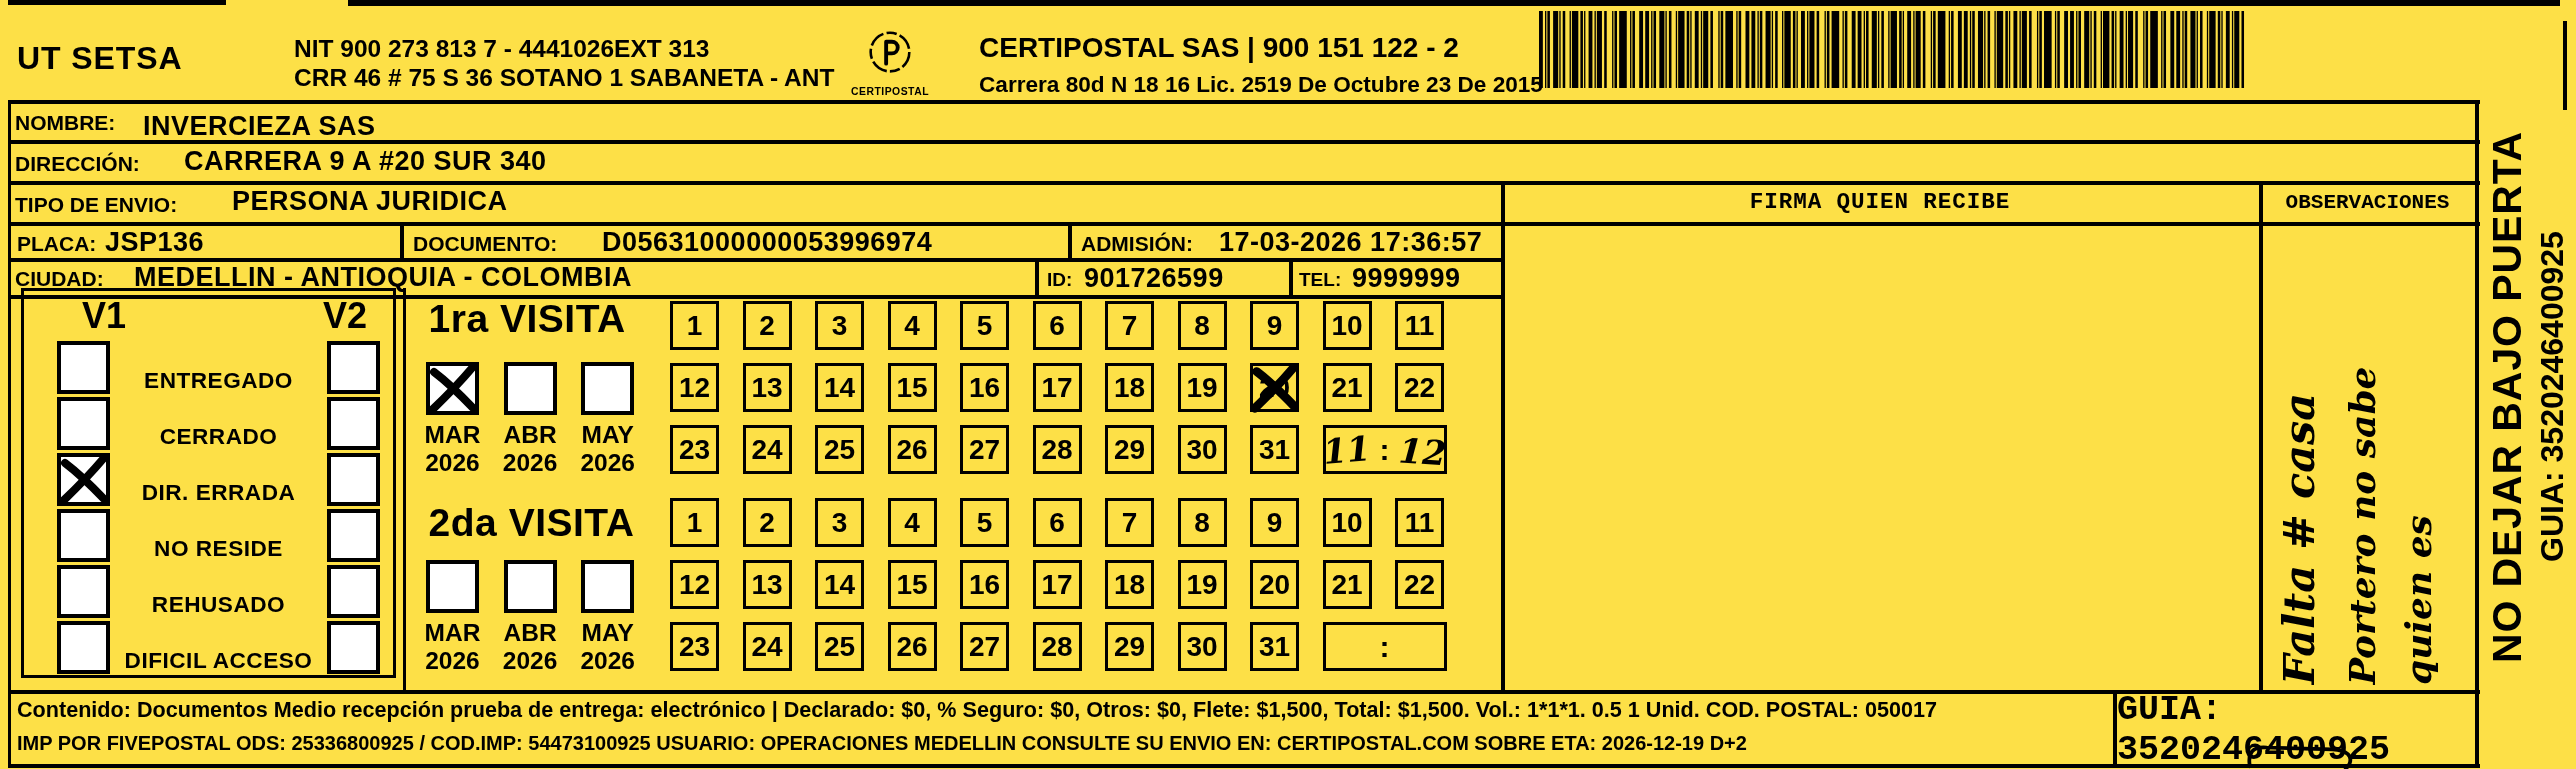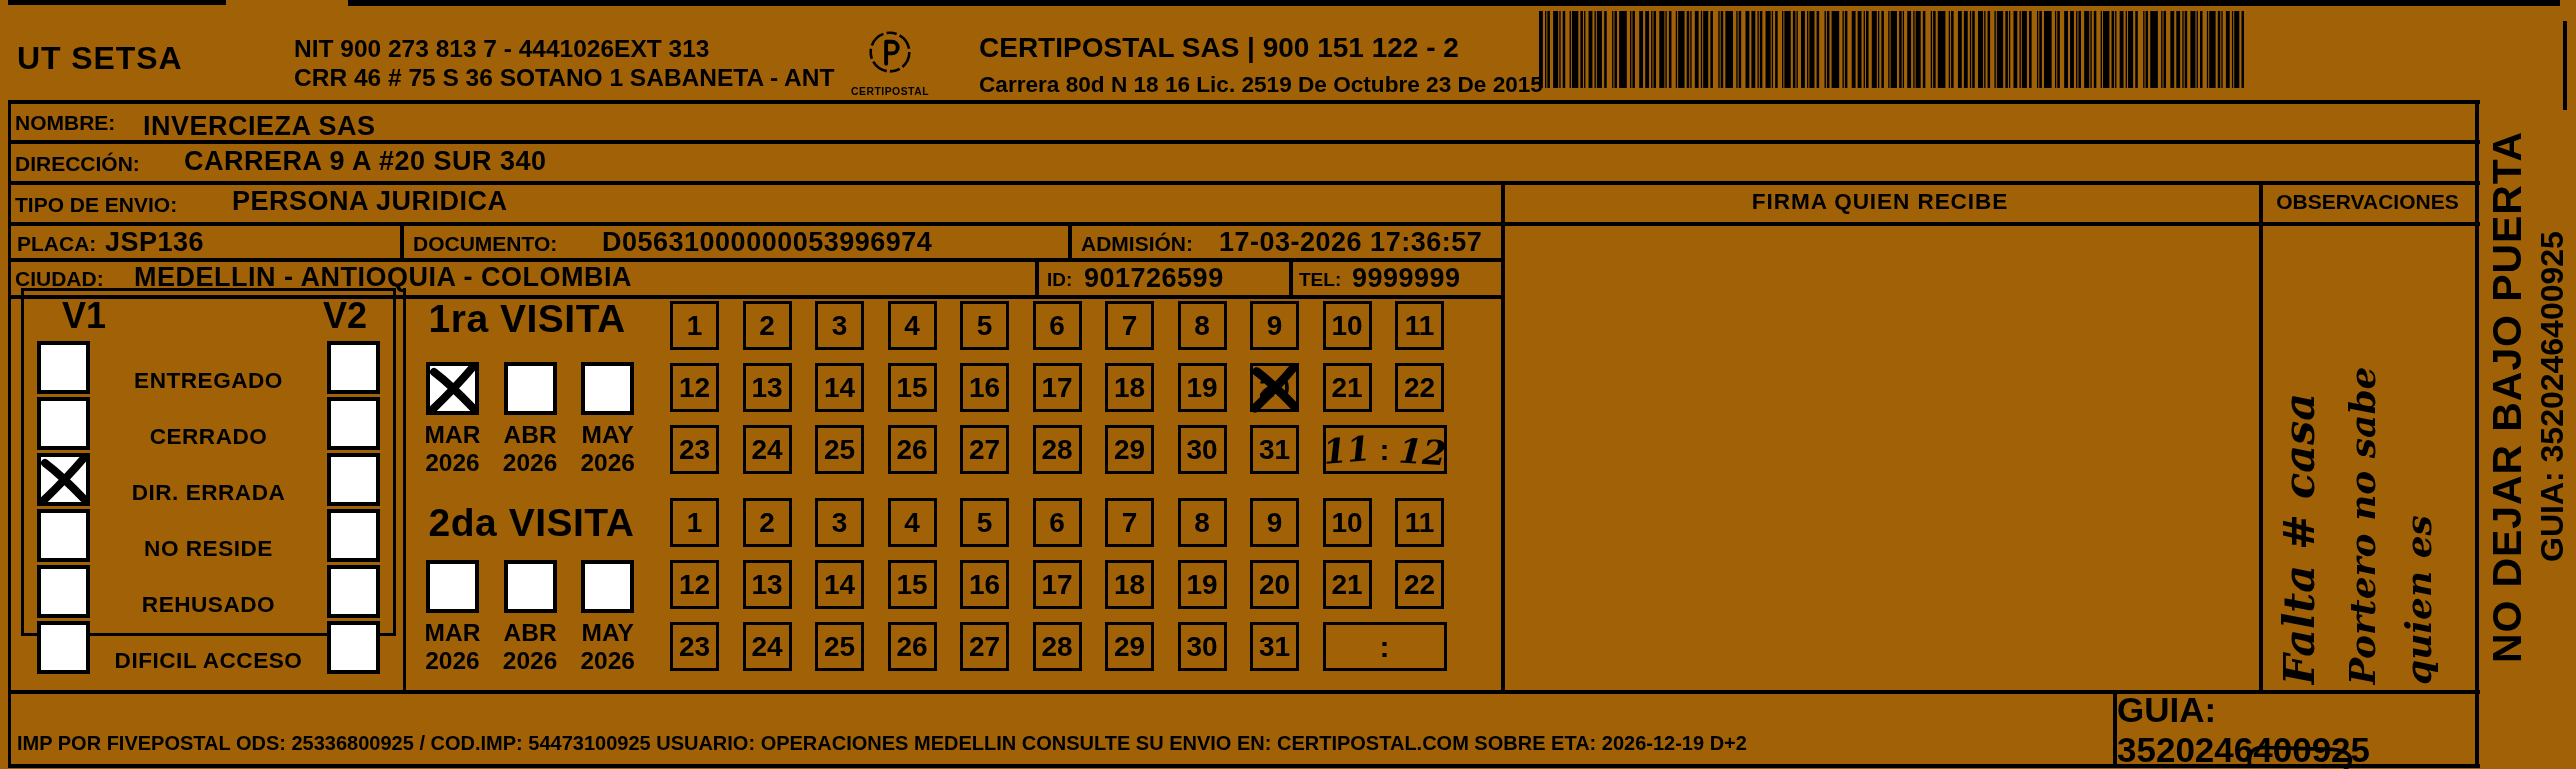--- a/index.html
+++ b/index.html
@@ -1,29 +1,29 @@
 <!DOCTYPE html>
 <html style="font-size:15px"><head>
 <meta charset="utf-8">
 <style>
   html,body{margin:0;padding:0;background:#fff;}
-  .sheet{position:relative;width:2576px;height:770px;background:#a16207;color:#000;
+  .sheet{position:relative;width:2576px;height:770px;background:#fde047;color:#000;
          font-family:"Liberation Sans",sans-serif;overflow:hidden;}
   .abs{position:absolute;}
   .hline,.vline{position:absolute;background:#000;}
   .lbl{position:absolute;font-weight:700;font-size:21px;white-space:nowrap;}
   .val{position:absolute;font-weight:700;font-size:27px;letter-spacing:0.5px;white-space:nowrap;}
   .small-lbl{font-size:19px;}
   
   .cb{position:relative;width:45px;height:45px;border:4.7px solid #000;background:#fff;box-sizing:content-box;}
   .xm{position:absolute;left:-7.5px;top:-7.5px;width:calc(100% + 15px);height:calc(100% + 15px);}
   .xm path{stroke:#000;stroke-width:8;fill:none;stroke-linecap:round;}
   .xm.big path{stroke-width:9;}
   
-  .panel{position:absolute;left:21px;top:288px;width:375px;height:348px;border:3.8px solid #000;box-sizing:border-box;}
+  .panel{position:absolute;left:21px;top:288px;width:375px;height:390px;border:3.8px solid #000;box-sizing:border-box;padding-left:20px;}
   .panel-head{display:flex;justify-content:space-between;padding:3.8px 26px 0 38px;font-size:36px;font-weight:700;height:47px;box-sizing:border-box;}
   .status-row{display:flex;align-items:flex-end;height:56px;padding:0 13px;}
   .status-row .slabel{flex:1;text-align:center;font-size:22.6px;font-weight:700;letter-spacing:0.5px;}
   
   .visit-cell{position:absolute;left:403px;width:253px;border-left:3.8px solid #000;box-sizing:border-box;}
   .visit-title{font-size:39px;font-weight:700;margin:9.4px 0 0 22.6px;letter-spacing:0.5px;white-space:nowrap;}
   .months{display:flex;gap:22.6px;padding-left:19px;}
   .mcol{width:55px;display:flex;flex-direction:column;align-items:center;}
   .mlab{font-size:24.5px;font-weight:700;line-height:28px;}
   .grid{position:absolute;left:670px;display:flex;flex-direction:column;gap:13px;}
@@ -31,21 +31,21 @@
   .daybox{position:relative;width:43px;height:43px;border:3.8px solid #000;display:flex;align-items:center;justify-content:center;
           font-size:28px;font-weight:700;box-sizing:content-box;}
   .timebox{position:relative;width:118px;height:43px;border:3.8px solid #000;display:flex;align-items:center;justify-content:center;
            gap:9.4px;box-sizing:content-box;}
   .timebox .colon{font-size:30px;font-weight:700;}
   
   .hand{font-family:"DejaVu Serif",serif;font-style:italic;font-weight:700;}
   .hand-time{font-size:34px;display:inline-block;}
   
   .vtext{writing-mode:vertical-rl;transform:rotate(180deg);}
-  .headcell{position:absolute;display:flex;align-items:center;justify-content:center;font-weight:700;}
+  .headcell{position:absolute;display:flex;align-items:center;justify-content:center;font-weight:700;font-family:Liberation Mono, monospace;}
   .barcode{position:absolute;left:1539px;top:11.3px;width:715px;height:77px;}
   .logo-wrap{position:absolute;left:843px;top:24.5px;width:94px;text-align:center;}
   .logo-caption{font-size:10.4px;font-weight:700;letter-spacing:0.5px;margin-top:0.9px;}
   .footer-line{position:absolute;font-weight:700;white-space:nowrap;}
 </style>
 </head>
 <body>
 
 <div class="sheet">
 
@@ -576,20 +576,21 @@
       </div>
     </div>
 
   <div class="abs" style="left:2483px;top:104px;width:90px;height:585px">
     <div class="vtext" style="height:100%;width:100%;text-align:center">
       <div style="font-size:41px;font-weight:700;line-height:49px;white-space:nowrap;letter-spacing:0.9px">NO DEJAR BAJO PUERTA</div>
       <div style="font-size:32px;font-weight:700;line-height:41px;white-space:nowrap">GUIA: 3520246400925</div>
     </div>
   </div>
 
+  <div class="footer-line" style="left:17px;top:697px;font-size:21.6px">Contenido: Documentos Medio recepción prueba de entrega: electrónico | Declarado: $0, % Seguro: $0, Otros: $0, Flete: $1,500, Total: $1,500. Vol.: 1*1*1. 0.5  1 Unid. COD. POSTAL: 050017</div>
   <div class="footer-line" style="left:17px;top:732px;font-size:20px">IMP POR FIVEPOSTAL ODS: 25336800925 / COD.IMP: 54473100925 USUARIO: OPERACIONES MEDELLIN CONSULTE SU ENVIO EN: CERTIPOSTAL.COM SOBRE ETA: 2026-12-19 D+2</div>
   <div class="headcell" style="left:2117px;top:694px;width:359px;height:71px;font-size:35px">GUIA: 3520246400925</div>
 
   <svg class="abs" style="left:2231px;top:740px" width="169" height="30" viewBox="0 0 180 32">
     <path d="M20 28 q-4 -22 18 -20 l70 2 q24 2 18 16 l-6 8" fill="none" stroke="#000" stroke-width="4" stroke-linecap="round"></path>
   </svg>
 </div>
 
 
 </body></html>

